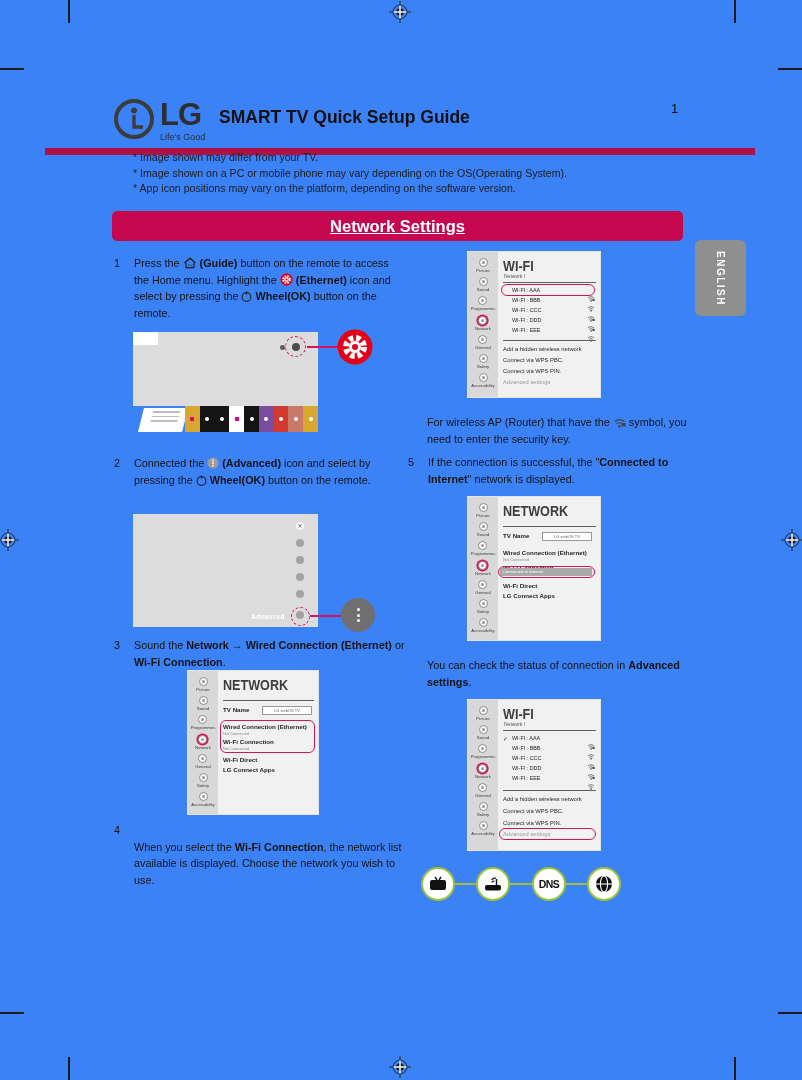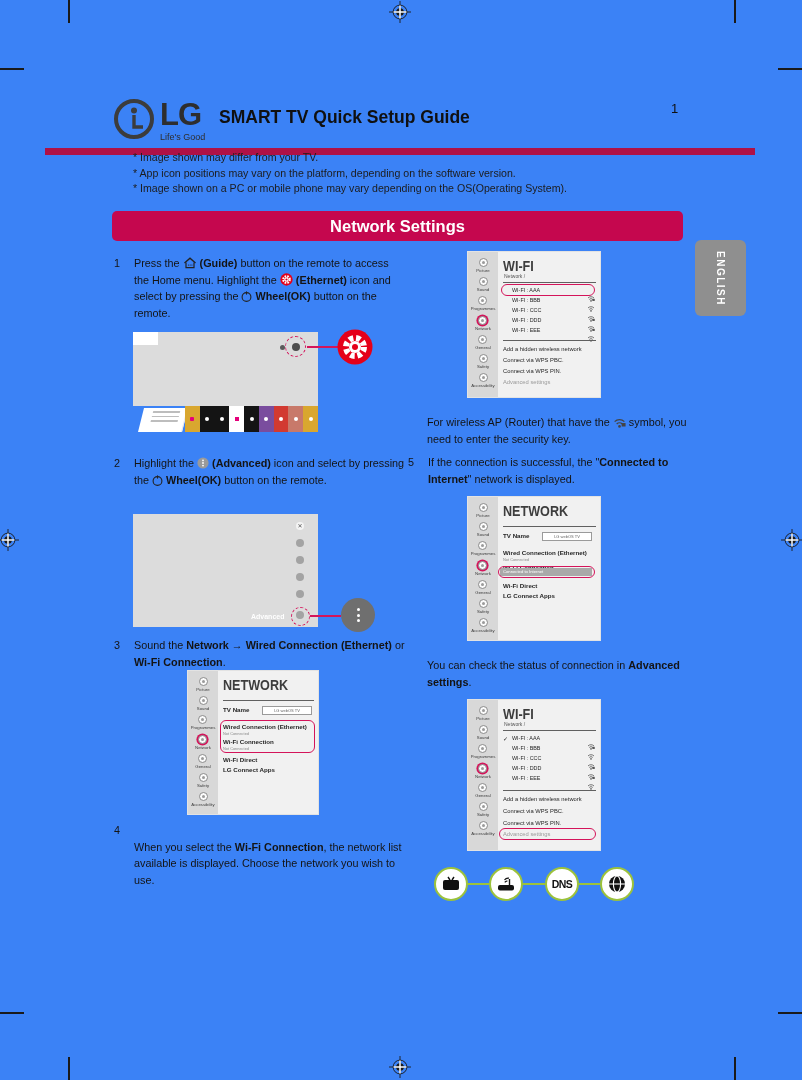--- a/index.html
+++ b/index.html
@@ -22,21 +22,21 @@
   .page-num { position:absolute; left:671px; top:101px; font-size:13px; color:#101010; }
   .head-rule { position:absolute; left:45px; top:148px; width:710px; height:7px; background:#af1146; }
 
   
   .notes { position:absolute; left:113px; top:150px; width:600px; font-size:10.6px; line-height:15.6px; color:#1c1c1c;margin-left:20px; }
 
   
   .banner {
     position:absolute; left:112px; top:211px; width:571px; height:30px;
     background:#c5074e; border-radius:5px; color:#ffffff;
-    font-size:16.5px; font-weight:bold; text-align:center; line-height:30px;
+    font-size:16.5px; font-weight:bold; text-align:center; line-height:30px;text-decoration:underline;
   }
 
   
   .lang-tab {
     position:absolute; left:695px; top:240px; width:51px; height:76px;
     background:#8f8f8f; border-radius:6px; display:flex; align-items:center; justify-content:center;
   }
   .lang-tab span {
     writing-mode:vertical-lr; color:#ffffff; font-size:10px; font-weight:bold; letter-spacing:1.5px;
   }
@@ -99,21 +99,21 @@
   .wifi-list { position:absolute; left:0; top:34px; right:0; }
   .wifi-row { position:relative; height:10px; }
   .wifi-name { position:absolute; left:14px; top:1px; font-size:5.4px; color:#262626; white-space:nowrap; }
   .wifi-ic { position:absolute; right:5px; top:1.5px; }
   .wifi-check { position:absolute; left:5px; font-size:6px; color:#262626; }
   .wifi-opts .opt { position:absolute; left:5px; font-size:5.8px; color:#262626; white-space:nowrap; }
   .opt.dim { color:#9a9a9a; }
   div.wifi-row:nth-of-type(2) .lockbit, div.wifi-row:nth-of-type(5) .lockbit { display:none; }
 
   
-  .diagram { position:absolute; left:433px; top:866px; width:202px; height:40px; }
+  .diagram { position:absolute; left:420px; top:866px; width:202px; height:40px; }
   .dg-circle { position:absolute; top:1px; width:34px; height:34px; border:2.6px solid #9cc23c; border-radius:50%;
                background:#ffffff; display:flex; align-items:center; justify-content:center; }
   .dg-line { position:absolute; top:16.5px; height:2.6px; background:#9cc23c; }
   .dg-dns { font-size:10.5px; font-weight:bold; color:#111; letter-spacing:-0.5px; }
 </style>
 </head>
 <body>
 
 <div class="page">
 
@@ -165,22 +165,22 @@
     <path d="M21 17 V29 H30" fill="none" stroke="#3c3c3c" stroke-width="3.4"></path>
   </svg>
   <div class="lg-word">LG</div>
   <div class="lg-tagline">Life's Good</div>
   <div class="doc-title">SMART TV Quick Setup Guide</div>
   <div class="page-num">1</div>
   <div class="head-rule"></div>
 
   <div class="notes">
     <div>* Image shown may differ from your TV.</div>
+    <div>* Image shown on a PC or mobile phone may vary depending on the OS(Operating System).</div>
     <div>* App icon positions may vary on the platform, depending on the software version.</div>
-    <div>* Image shown on a PC or mobile phone may vary depending on the OS(Operating System).</div>
   </div>
 
   <div class="banner">Network Settings</div>
 
   <div class="lang-tab">
     <span>ENGLISH</span>
   </div>
 
   <div class="step" style="left:114px;top:255px;width:292px;">
     <span class="num">1</span>
@@ -241,21 +241,21 @@
         <circle cx="18" cy="18" r="17.5" fill="#e50019"></circle>
         <circle cx="18" cy="18" r="9" fill="none" stroke="#ffffff" stroke-width="6" stroke-dasharray="4.4 2.8"></circle>
         <circle cx="18" cy="18" r="6" fill="#ffffff"></circle>
         <circle cx="18" cy="18" r="3" fill="#e50019"></circle>
       </svg>
   </div>
 
   <div class="step" style="left:114px;top:455px;width:292px;">
     <span class="num">2</span>
     <span class="body">
-      <span>Highlight the</span>
+      <span>Connected the</span>
       <svg class="inline-ic" width="12" height="12" viewBox="0 0 12 12">
           <circle cx="6" cy="6" r="5.6" fill="#9a9a9a"></circle>
           <circle cx="6" cy="3.4" r="0.9" fill="#fff"></circle>
           <circle cx="6" cy="6" r="0.9" fill="#fff"></circle>
           <circle cx="6" cy="8.6" r="0.9" fill="#fff"></circle>
         </svg>
       <b>(Advanced)</b>
       <span>icon and select by pressing the</span>
       <svg class="inline-ic" width="11" height="11" viewBox="0 0 11 11">
           <circle cx="5.5" cy="6" r="4.4" fill="none" stroke="#222" stroke-width="1.1"></circle>

